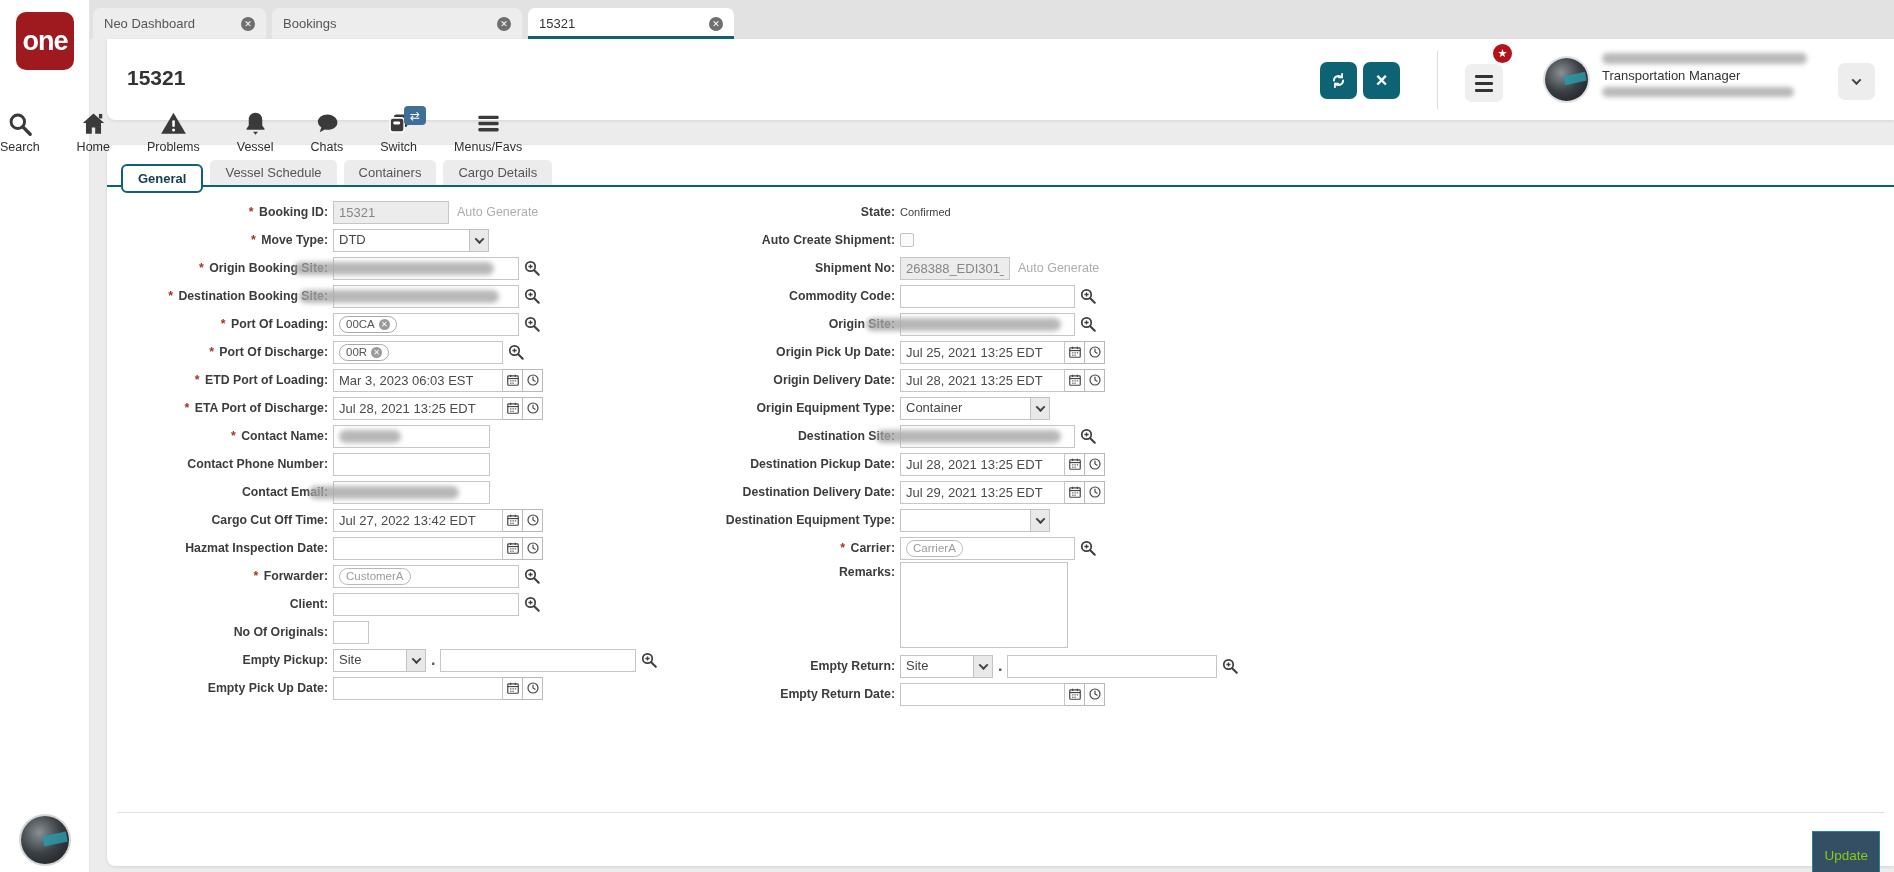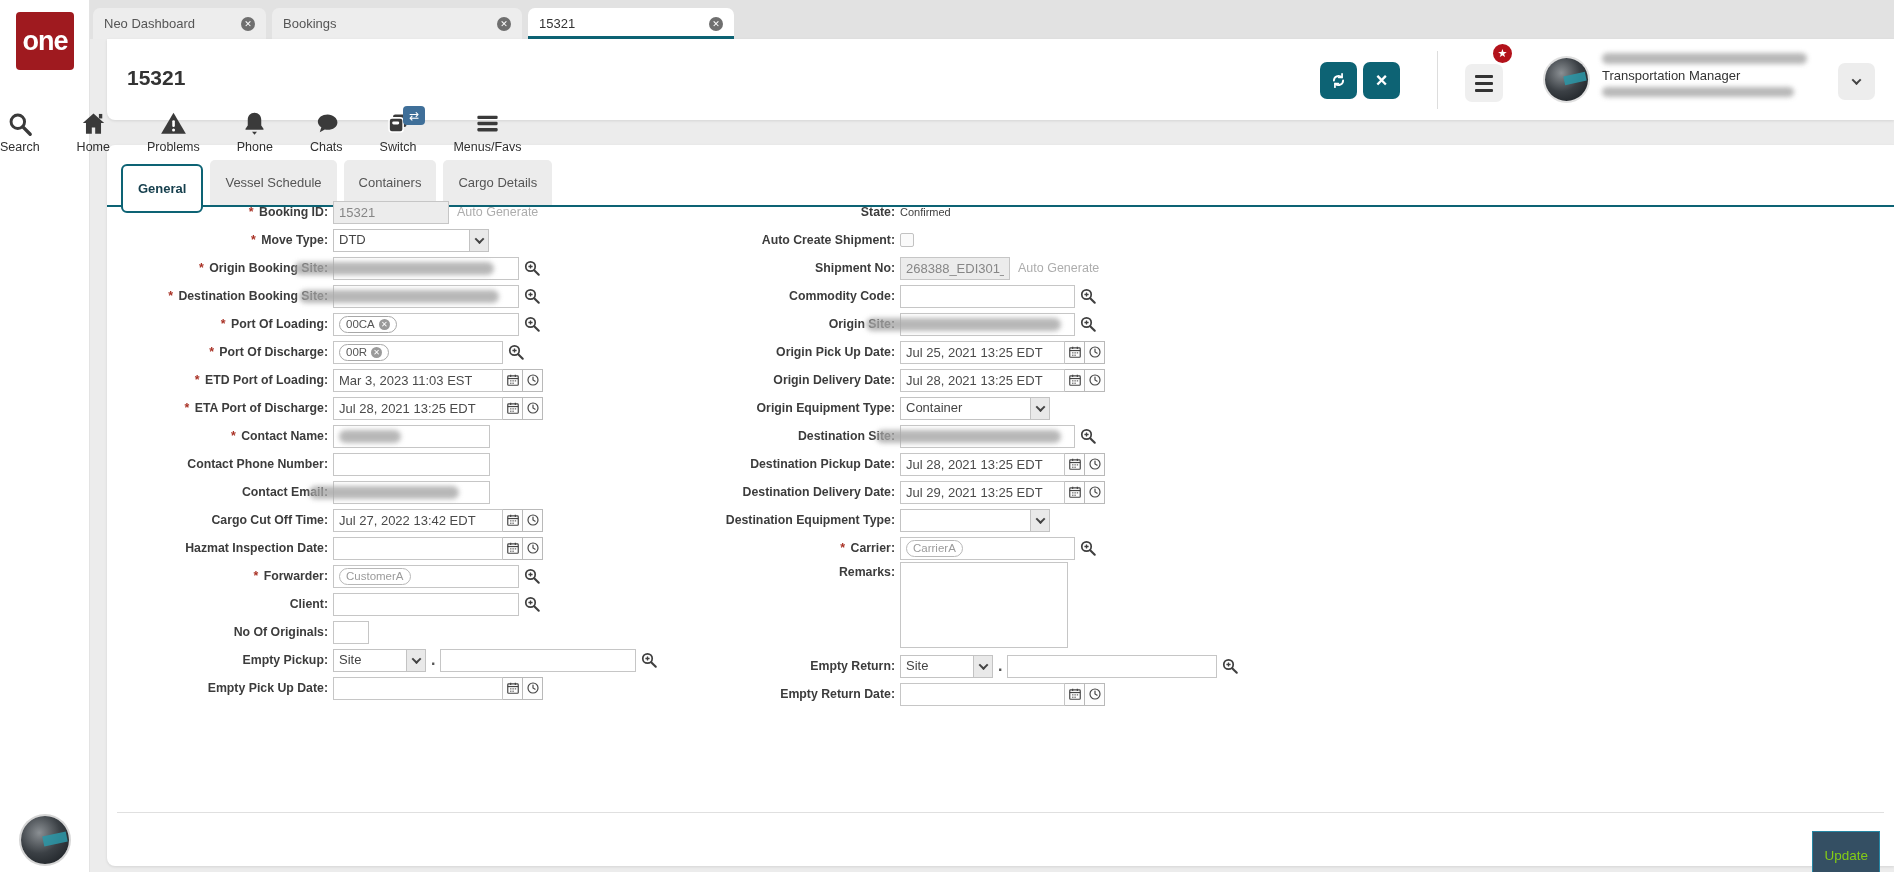--- a/index.html
+++ b/index.html
@@ -4,21 +4,21 @@
 <style>
   * { margin:0; padding:0; box-sizing:border-box; }
   html,body { width:1894px; height:872px; overflow:hidden; background:#ececec;
     font-family:"Liberation Sans","DejaVu Sans",sans-serif; }
   .stage { position:relative; width:1894px; height:872px; }
 
   
   .sidebar { position:absolute; left:0; top:0; width:90px; height:872px; background:#fff;
     border-right:1px solid #e3e3e3; z-index:5; }
   .logo { position:absolute; left:16px; top:12px; width:58px; height:58px; background:#9f1a1f;
-    border-radius:4px; color:#fff; display:flex; align-items:center; justify-content:center;
+    border-radius:10px; color:#fff; display:flex; align-items:center; justify-content:center;
     font-size:27px; font-weight:bold; letter-spacing:-1px; }
   .side-nav { position:absolute; top:110px; left:0; right:0; display:flex; flex-direction:row;
     align-items:center; gap:37px; }
   .side-item { display:flex; flex-direction:column; align-items:center; gap:3px; cursor:pointer; position:relative; }
   .side-item svg { width:27px; height:27px; }
   .side-label { font-size:12.5px; color:#2f2f2f; white-space:nowrap; }
   .switch-badge { position:absolute; right:-9px; top:-4px; width:22px; height:19px; background:#3f6f99;
     border-radius:4px; color:#fff; font-size:12px; display:flex; align-items:center; justify-content:center; }
   .side-avatar { position:absolute; left:21px; bottom:8px; width:48px; height:48px; border-radius:50%;
     background:radial-gradient(circle at 38% 35%, #8a8f93 0%, #3b4045 48%, #14181c 100%);
@@ -67,21 +67,21 @@
   .chev-btn { position:absolute; left:1731px; top:24px; width:37px; height:37px; background:#ededed;
     border-radius:7px; display:flex; align-items:center; justify-content:center; cursor:pointer; }
   .chev { width:7px; height:7px; border-right:2px solid #444; border-bottom:2px solid #444;
     transform:rotate(45deg) translate(-1px,-1px); }
 
   
   .main-card { position:absolute; left:107px; top:145px; right:0; bottom:6px; background:#fff;
     border-radius:8px 0 0 8px; box-shadow:0 1px 3px rgba(0,0,0,.10); }
   .ftabs { position:absolute; left:0; right:0; top:15px; padding:0 14px; display:flex;
     align-items:flex-end; gap:7px; border-bottom:2px solid #0d6374; }
-  .ftab { background:#ececec; border-radius:5px 5px 0 0; padding:15px 15px; font-size:13px;
+  .ftab { background:#ececec; border-radius:5px 5px 0 0; padding:5px 15px; font-size:13px;
     color:#555; cursor:pointer; }
   .ftab.active { background:#fff; border:2px solid #0d6374; border-radius:6px; font-weight:bold;
     color:#17404e; margin-bottom:-8px; position:relative; z-index:2; }
 
   
   .fcol { position:absolute; top:53px; }
   #left-col  { left:13px;  }
   #right-col { left:583px; }
   .frow { display:flex; align-items:center; height:28px; }
   .frow.tall { height:90px; align-items:flex-start; }
@@ -151,21 +151,21 @@
             <rect x="10.9" y="9" width="2.3" height="6.2" rx="1.1" fill="#fff"></rect>
             <circle cx="12.05" cy="17.8" r="1.35" fill="#fff"></circle>
           </svg>
         <span class="side-label">Problems</span>
       </div>
       <div class="side-item">
         <svg viewBox="0 0 24 24" fill="#3a3a3a">
             <path d="M12 2.5c-3.6 0-6 2.7-6 6.3v4.9l-2 3v.8h16v-.8l-2-3V8.8c0-3.6-2.4-6.3-6-6.3z"></path>
             <path d="M9.8 19.3h4.4L12 22z"></path>
           </svg>
-        <span class="side-label">Phone</span>
+        <span class="side-label">Vessel</span>
       </div>
       <div class="side-item">
         <svg viewBox="0 0 24 24" fill="#3a3a3a">
             <path d="M13 4c-4.8 0-8.7 2.9-8.7 6.4 0 2 1.2 3.7 3.1 4.9L6 19.8l4.5-2.5c.8.2 1.6.3 2.5.3 4.8 0 8.7-2.9 8.7-6.6S17.8 4 13 4z"></path>
           </svg>
         <span class="side-label">Chats</span>
       </div>
       <div class="side-item">
         <svg viewBox="0 0 24 24">
             <rect x="8" y="4" width="12" height="11" rx="2" fill="#3a3a3a"></rect>
@@ -325,21 +325,21 @@
                 <path d="M10 7.2v5.6M7.2 10h5.6" stroke="#3f3f3f" stroke-width="1.8"></path>
                 <path d="M14.9 14.9L21 21" stroke="#3f3f3f" stroke-width="2.8" stroke-linecap="round"></path>
               </svg>
             </span>
           </div>
         </div>
         <div class="frow">
           <label class="flabel"><span class="req">* </span>ETD Port of Loading:</label>
           <div class="fval">
             <div class="inp" style="width: 170px;">
-              <span class="inp-text">Mar 3, 2023 11:03 EST</span>
+              <span class="inp-text">Mar 3, 2023 06:03 EST</span>
             </div>
             <span class="mini-btn">
               <svg viewBox="0 0 24 24">
                 <rect x="3" y="5" width="18" height="16" rx="1.5" fill="none" stroke="#444" stroke-width="2"></rect>
                 <path d="M3 9.5h18" stroke="#444" stroke-width="2"></path>
                 <path d="M8 2.8v4M16 2.8v4" stroke="#444" stroke-width="2"></path>
                 <path d="M7 13.5h2.4M11 13.5h2.4M15 13.5h2.4M7 17.5h2.4M11 17.5h2.4" stroke="#444" stroke-width="1.7"></path>
               </svg>
             </span>
             <span class="mini-btn">

